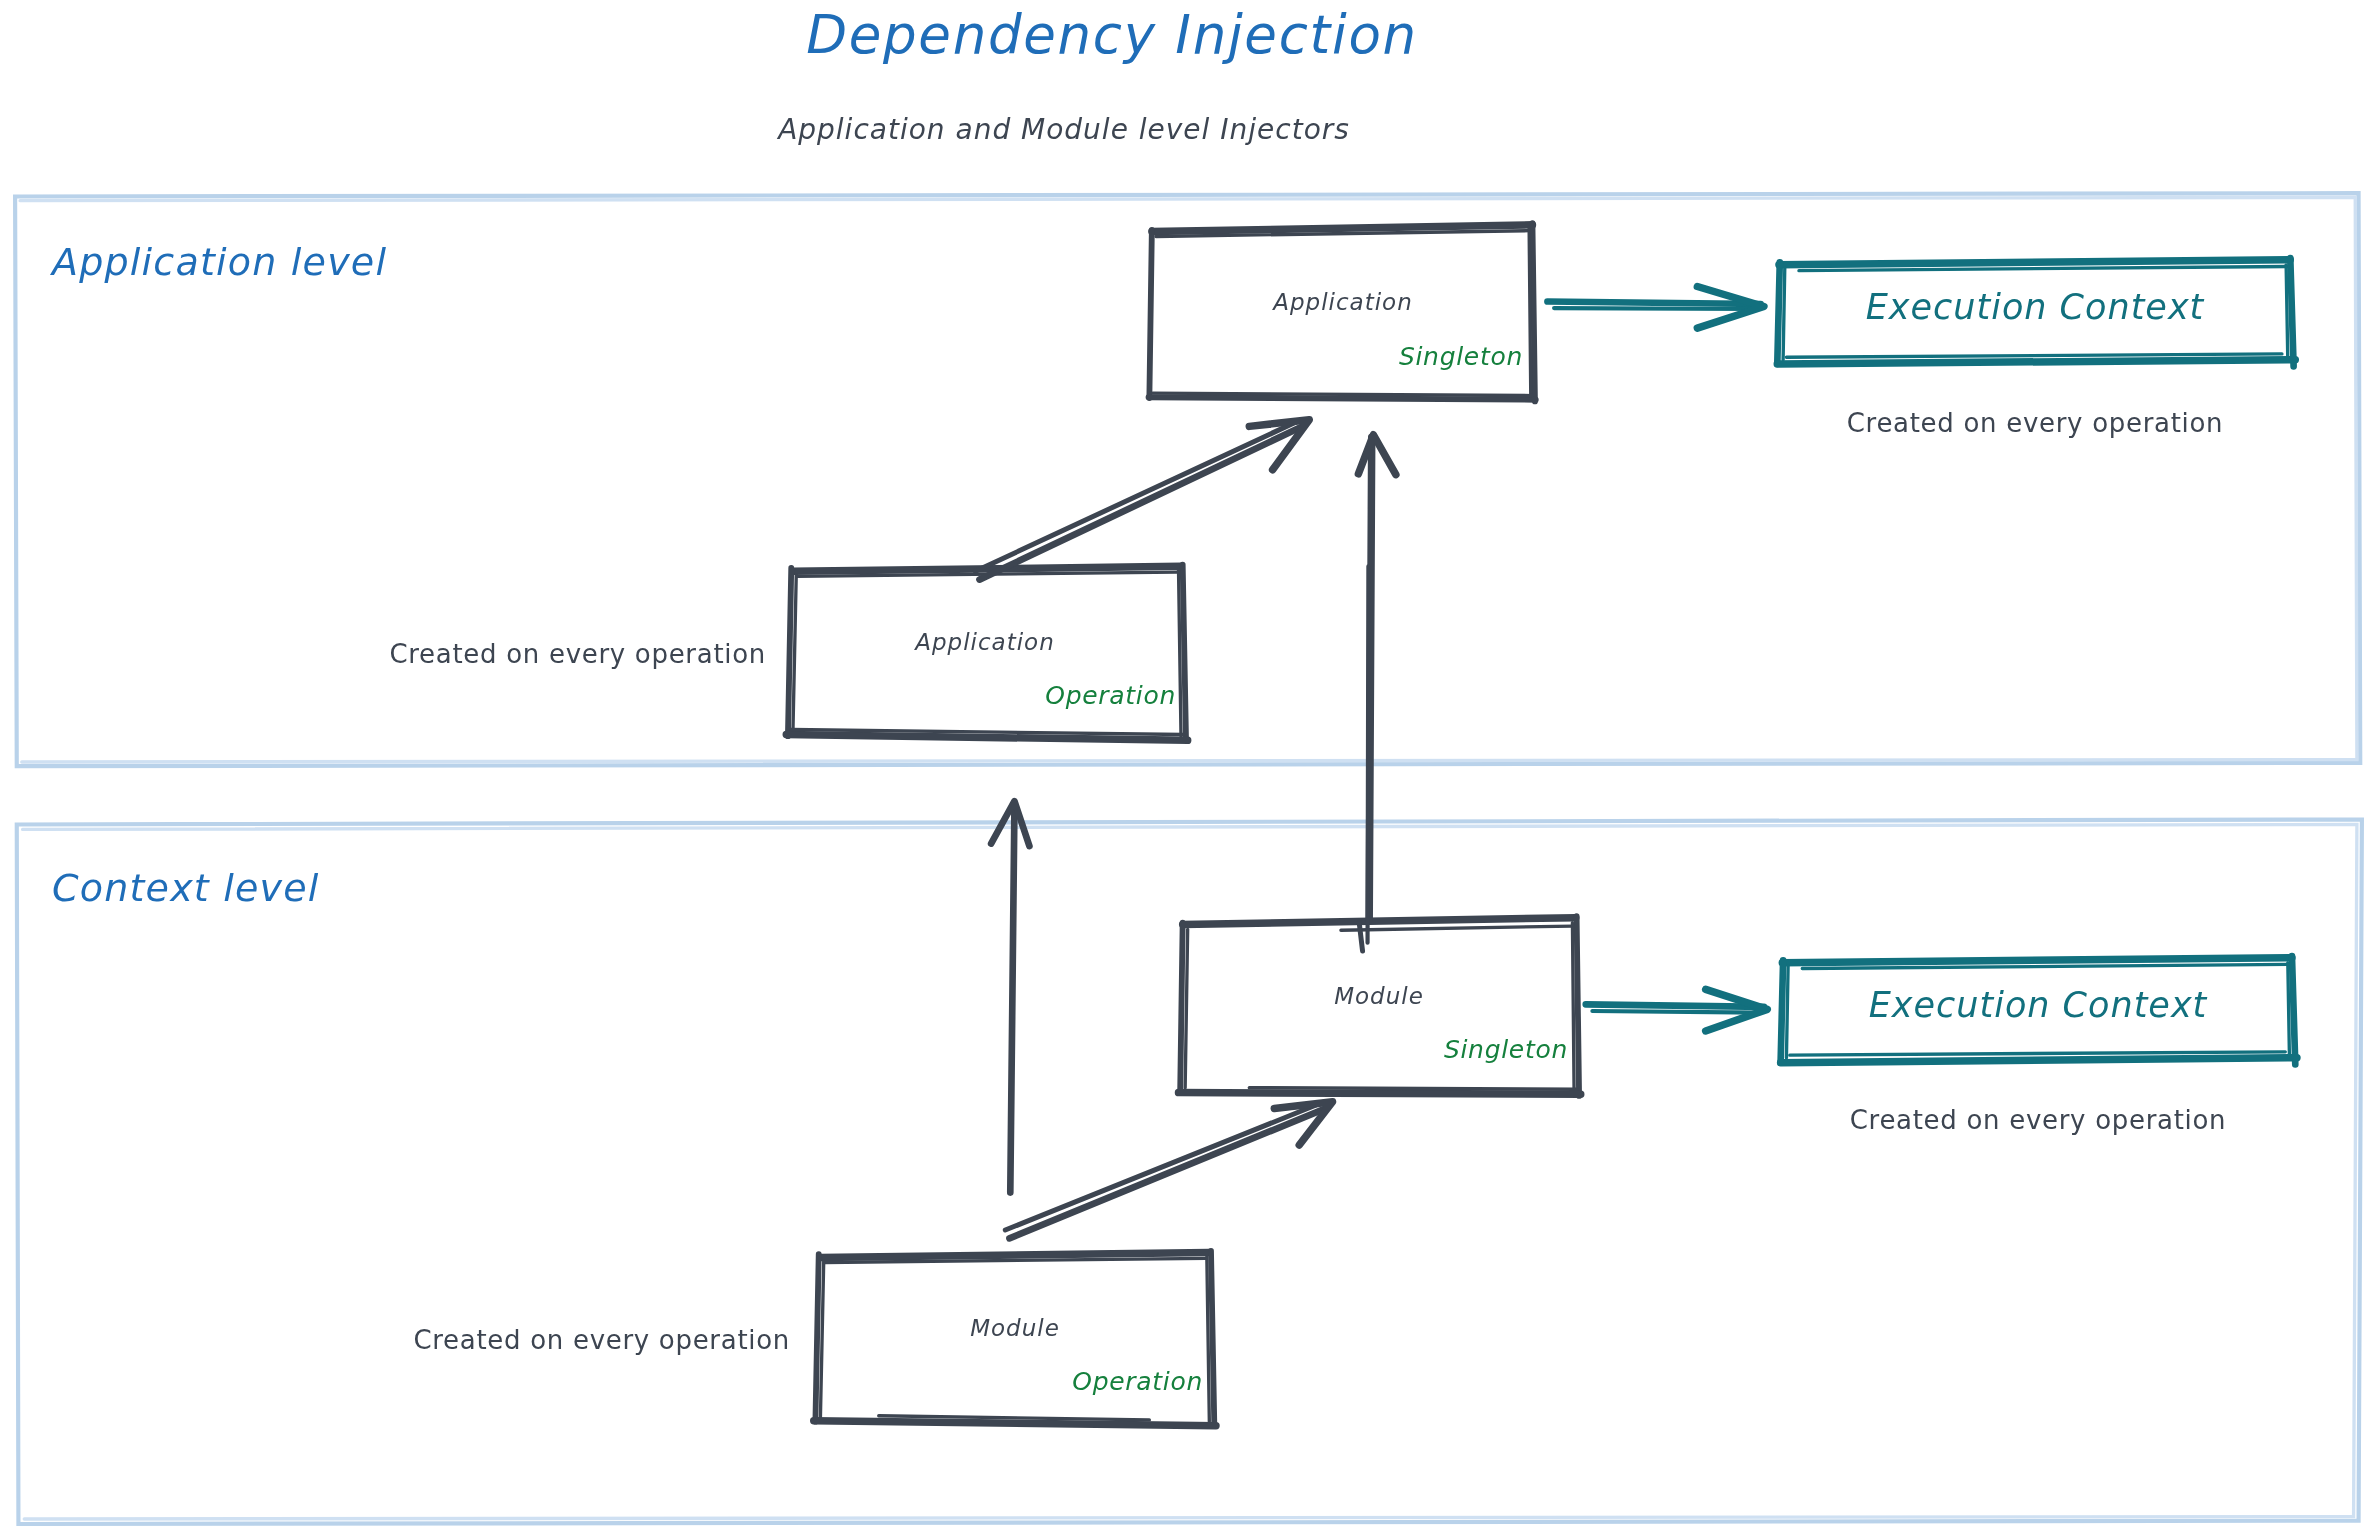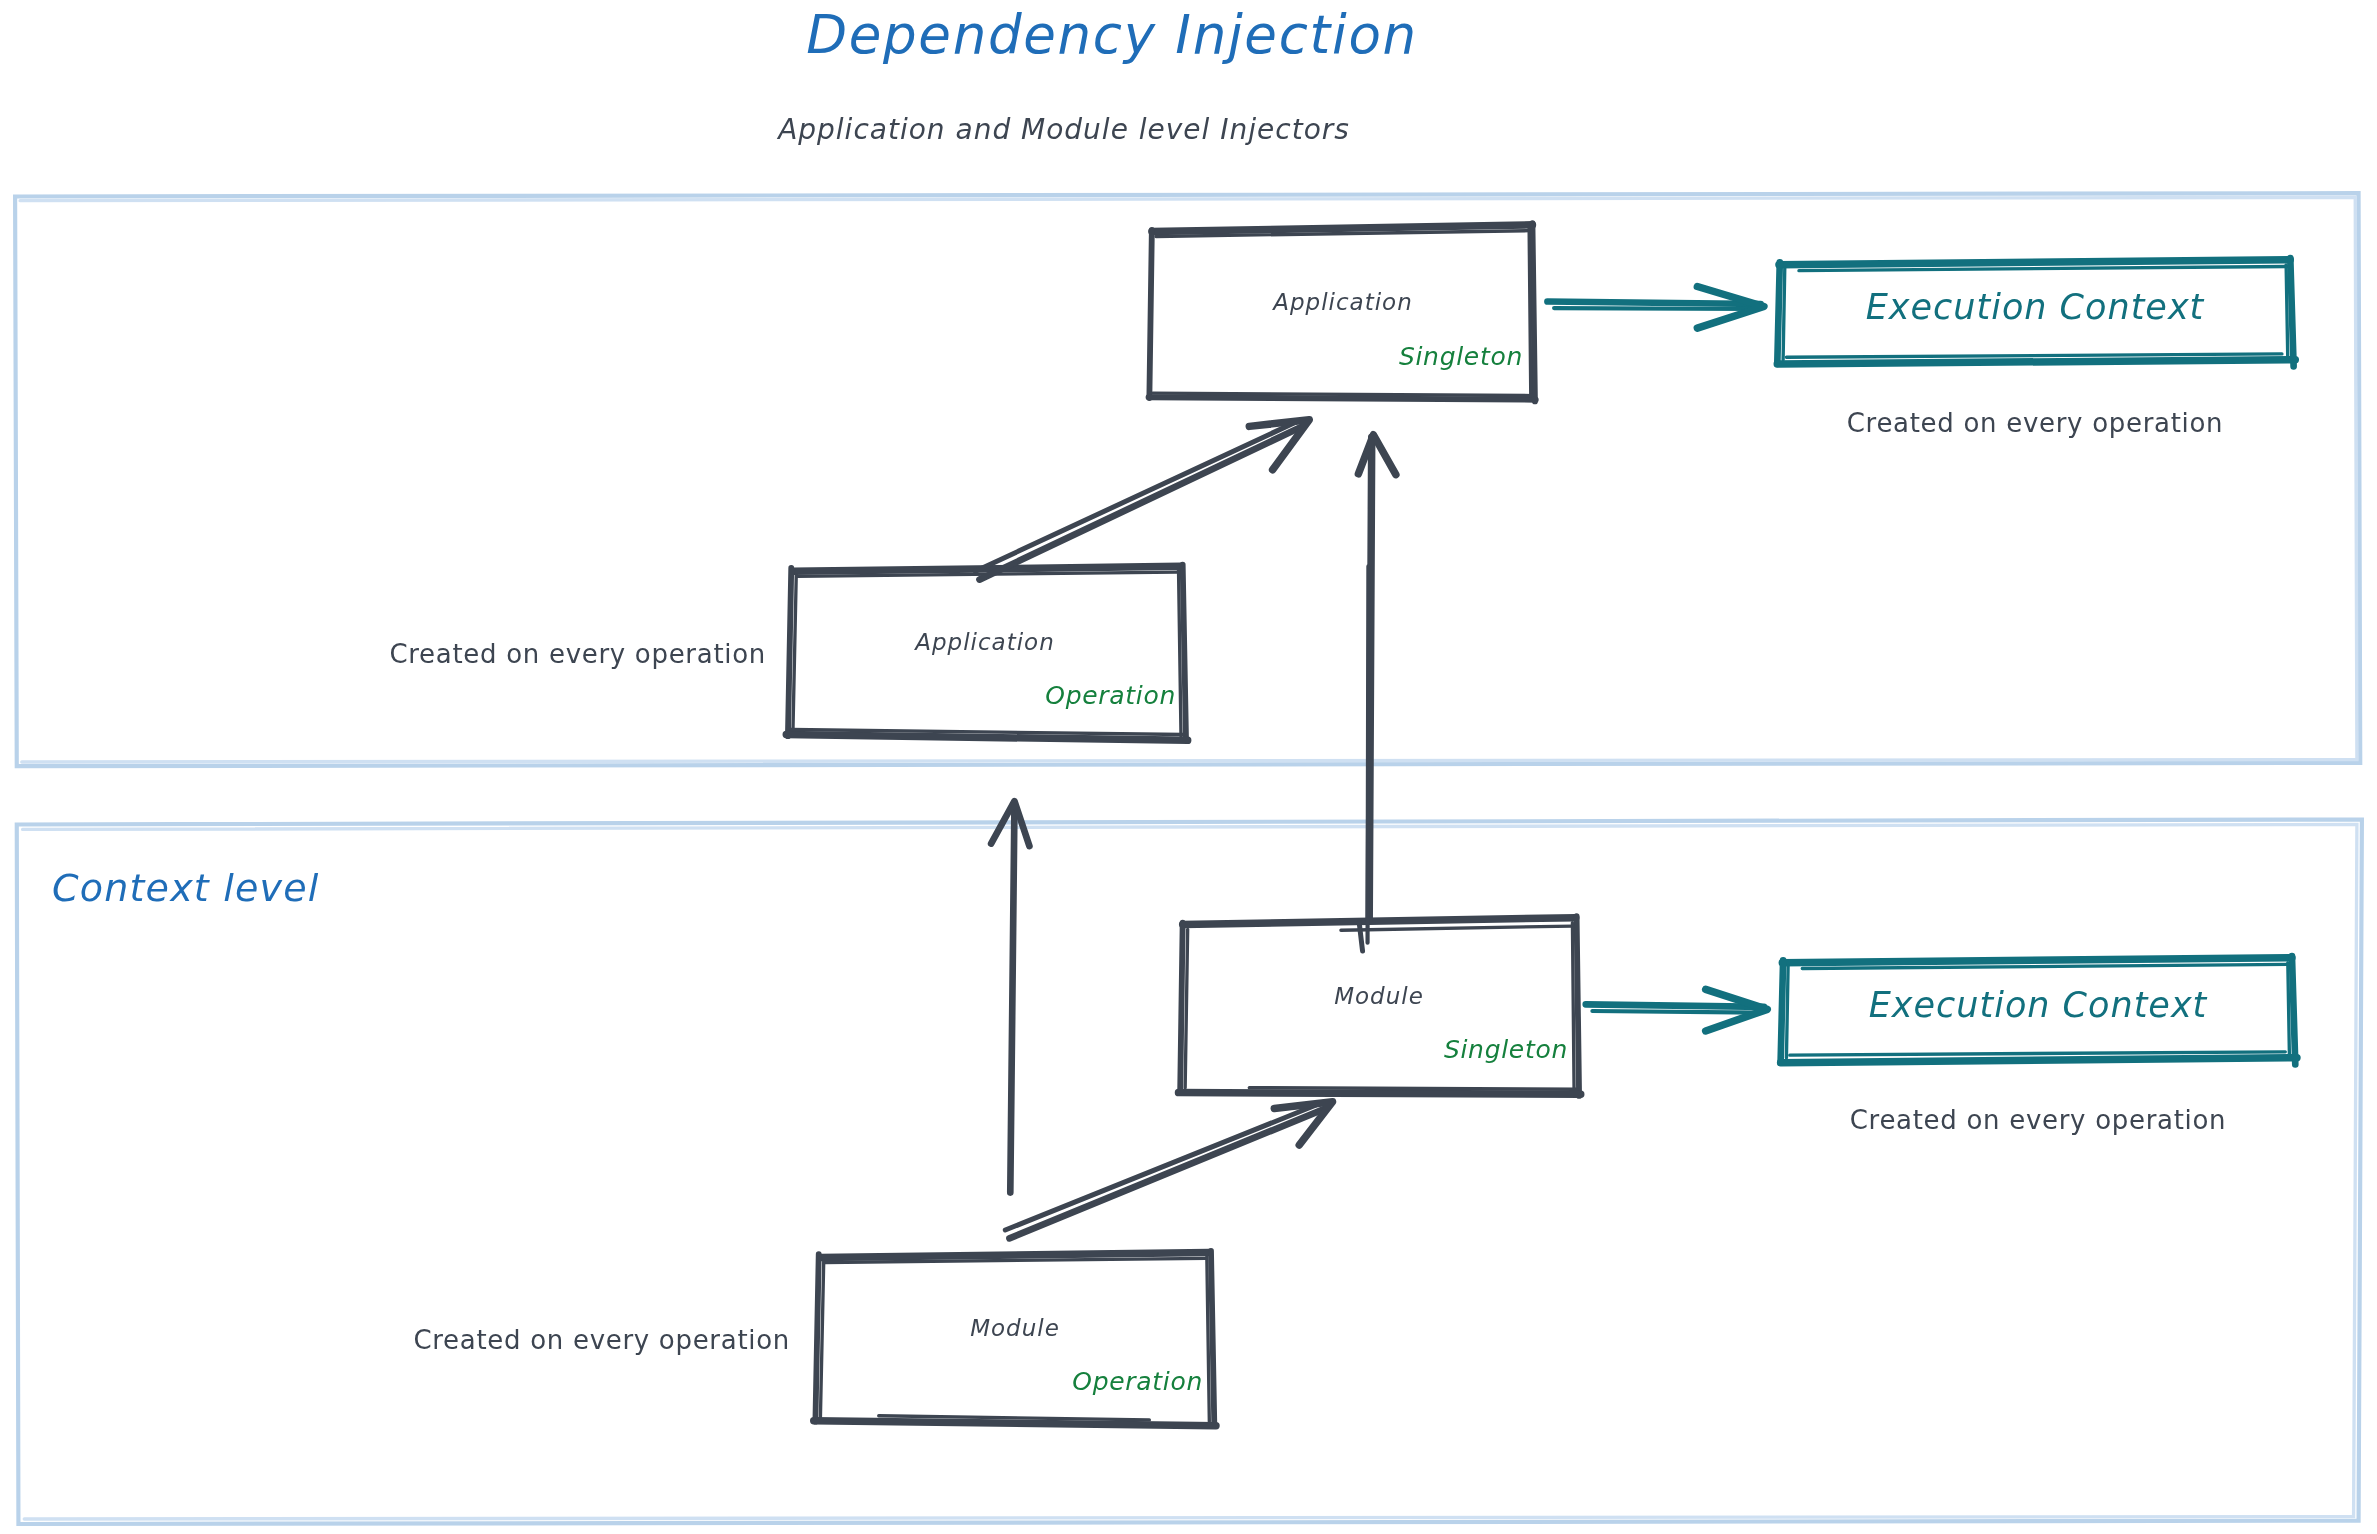--- a/index.html
+++ b/index.html
@@ -198,20 +198,21 @@
     <g>
       <path d="M1213,1432 L1218,968" fill="none" stroke="#3d4551" stroke-width="8" stroke-linecap="round"></path>
       <path d="M1190,1013 L1218,962 L1236,1016" fill="none" stroke="#3d4551" stroke-width="8" stroke-linecap="round" stroke-linejoin="round"></path>
     </g>
 
   </svg>
 
   <div class="txt title center" style="left:1112px; top:4.2px;">Dependency Injection</div>
   <div class="txt subtitle center" style="left:1064px; top:105px;margin-top:8px;">Application and Module level Injectors</div>
 
+  <div class="txt group-label" style="left:52px; top:240px;">Application level</div>
   <div class="txt group-label" style="left:52px; top:866px;">Context level</div>
 
   <div class="txt box-title center" style="left:1343px; top:289px;">Application</div>
   <div class="txt box-scope right" style="left:1523px; top:342px;">Singleton</div>
 
   <div class="txt box-title center" style="left:985px; top:629px;">Application</div>
   <div class="txt box-scope right" style="left:1176px; top:681px;">Operation</div>
 
   <div class="txt box-title center" style="left:1379px; top:983px;">Module</div>
   <div class="txt box-scope right" style="left:1568px; top:1035px;">Singleton</div>

